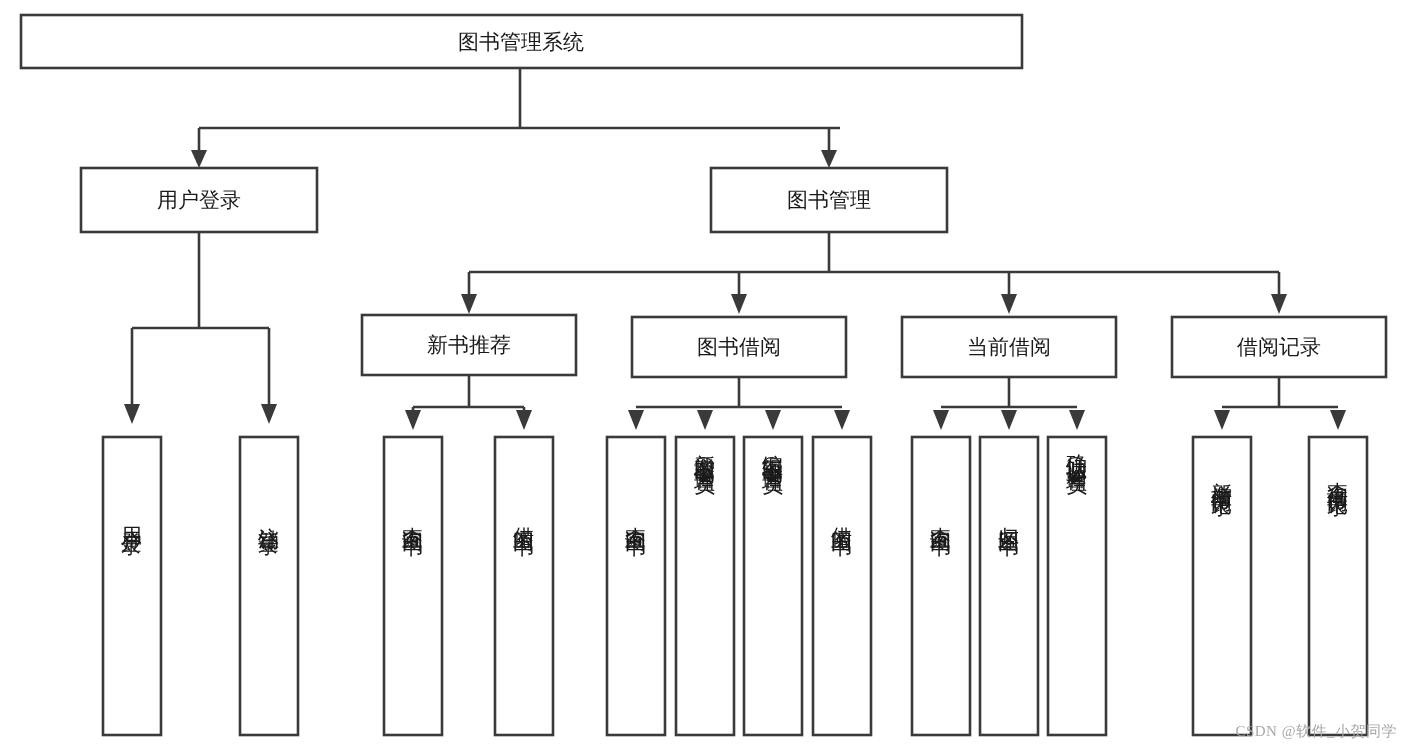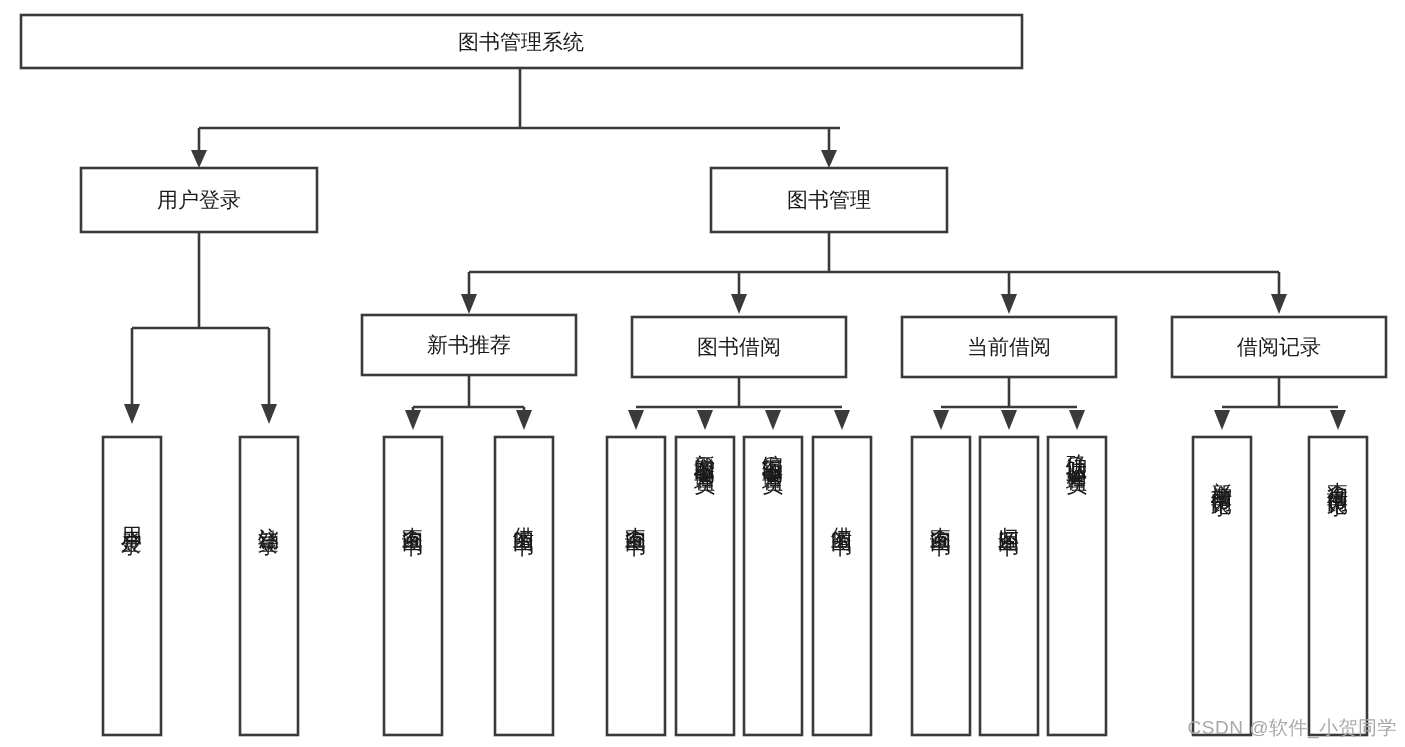--- a/index.html
+++ b/index.html
@@ -48,22 +48,22 @@
     font-size: 21px;
     writing-mode: tb;
     glyph-orientation-vertical: 0;
     text-anchor: middle;
     letter-spacing: 3px;
   }
   .watermark {
     position: absolute;
     right: 8px;
     bottom: 6px;
-    font-family: Liberation Sans, sans-serif;
-    font-size: 19px;
+    font-family: Liberation Serif, serif;
+    font-size: 15px;
     color: #a8a8a8;
     letter-spacing: 0.5px;
     white-space: nowrap;
     pointer-events: none;
   }
 </style>
 </head>
 <body>
 
 <svg id="diagram" viewBox="0 0 1405 747" xmlns="http://www.w3.org/2000/svg">

